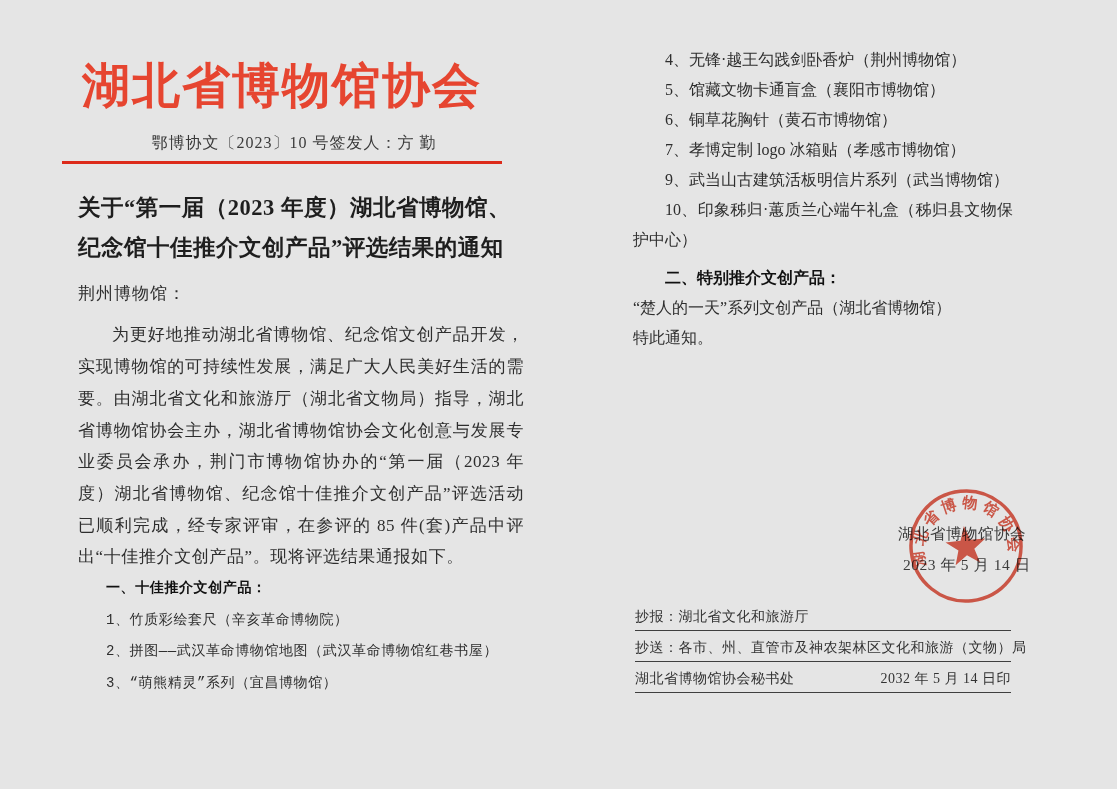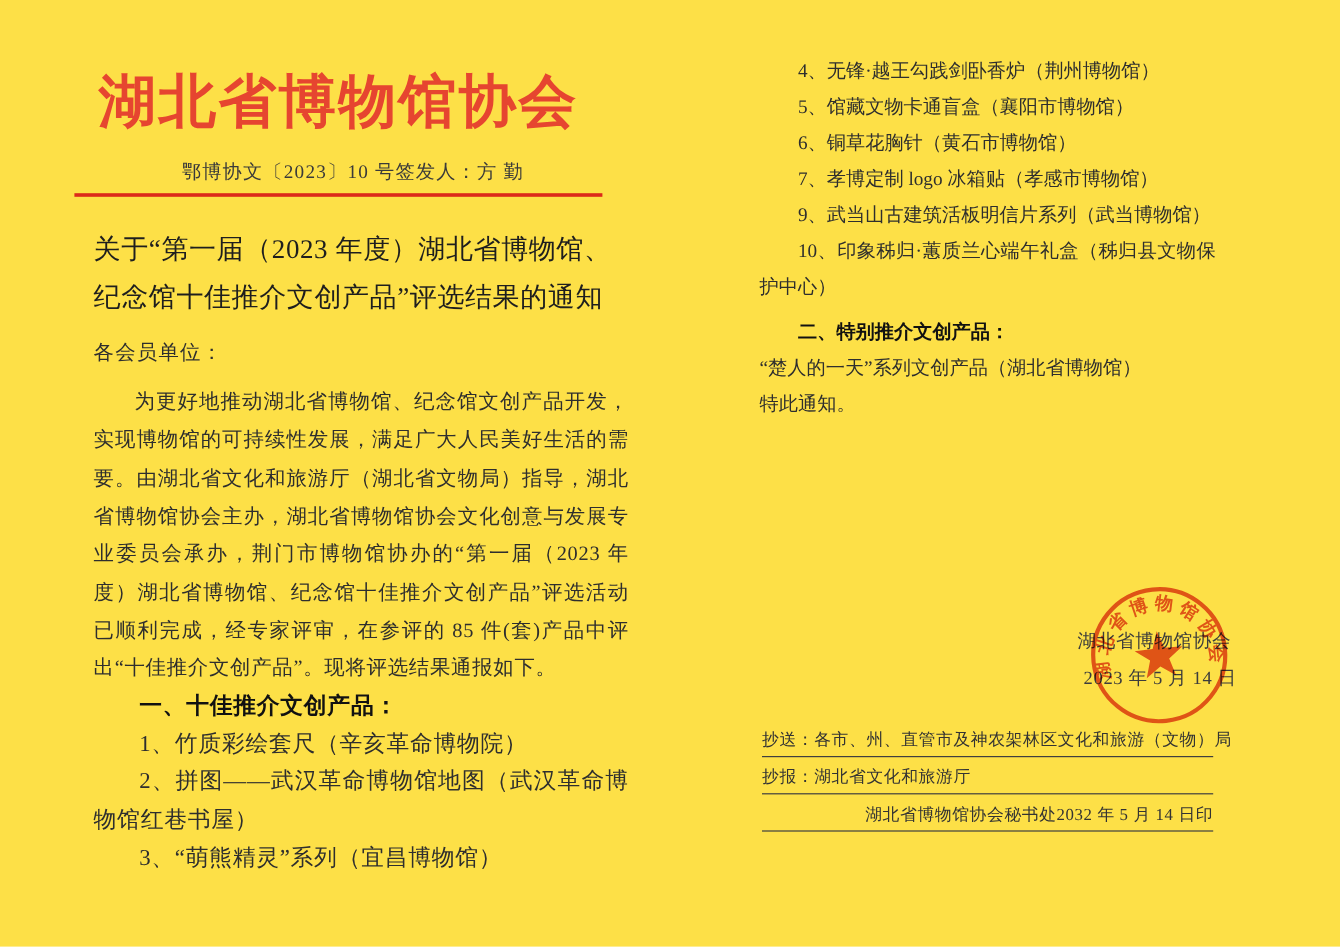--- a/index.html
+++ b/index.html
@@ -1,51 +1,51 @@
 <!DOCTYPE html>
 <html><head>
 <meta charset="utf-8">
 <style>
   html,body{margin:0;padding:0;background:#ffffff;}
   .page{
     position:relative;
     width:1117px;height:789px;
-    background:#fde047;
+    background:#e5e5e5;
     overflow:hidden;
     font-family:"Liberation Serif", serif;
     color:#2e2e2e;
   }
   
   .col-left{position:absolute;left:62px;top:55px;width:440px;}
   .org-title{
     font-size:48px;font-weight:bold;color:#e64530;
     text-align:center;letter-spacing:2px;line-height:1.3;
     margin:0;white-space:nowrap;
   }
   .docnum-row{
     display:flex;justify-content:center;align-items:baseline;
     margin-top:16px;padding:0 2px 0 26px;
     font-size:16px;color:#3a3a3a;letter-spacing:1px;
   }
   .red-rule{height:3px;background:#dc2a1a;margin-top:7px;}
   .doc-title{
     margin:24px 0 0 16px;width:436px;
-    font-size:22.5px;font-weight:normal;color:#1e1e1e;
+    font-size:22.5px;font-weight:bold;color:#1e1e1e;
     line-height:40px;letter-spacing:0.5px;
   }
   .salutation{margin:14px 0 0 16px;font-size:17px;letter-spacing:1px;}
   .body-par{
     margin:14px 0 0 16px;width:446px;
     font-size:17px;line-height:31.7px;letter-spacing:0.6px;
     text-indent:2em;text-align:justify;
   }
   .list-par{
     margin:0 0 0 16px;width:446px;
-    font-size:19px;line-height:31.7px;letter-spacing:0.6px;
-    text-indent:2em;text-align:justify;
+    font-size:14px;line-height:31.7px;letter-spacing:0.6px;
+    text-indent:2em;text-align:justify;font-family:Liberation Mono, monospace;
   }
   .bold-head{font-weight:bold;color:#111;}
   
   .col-right{position:absolute;left:633px;top:41px;width:380px;}
   .r-item{
     margin:0;width:380px;
     font-size:16px;line-height:30px;letter-spacing:0px;
     text-indent:2em;text-align:justify;
   }
   .r-item.first{margin-top:4px;}
@@ -66,39 +66,39 @@
     mix-blend-mode:multiply;opacity:0.88;
   }
   
   .footer{position:absolute;left:635px;top:608px;width:376px;}
   .foot-line{
     font-size:14px;letter-spacing:0.5px;color:#333;
     padding-bottom:4px;margin-bottom:8px;
     border-bottom:1.6px solid #3f3f3f;
     white-space:nowrap;
   }
-  .foot-line.split{display:flex;justify-content:flex-end;}
+  .foot-line.split{display:flex;justify-content:space-between;}
 </style>
 </head>
 <body>
 
 <div class="page">
 
   <div class="col-left">
     <h1 class="org-title">湖北省博物馆协会</h1>
     <div class="docnum-row">
       <span>鄂博协文〔2023〕10 号</span>
       <span>签发人：方 勤</span>
     </div>
     <div class="red-rule"></div>
     <div class="doc-title">
       <div>关于“第一届（2023 年度）湖北省博物馆、</div>
       <div>纪念馆十佳推介文创产品”评选结果的通知</div>
     </div>
-    <p class="salutation">各会员单位：</p>
+    <p class="salutation">荆州博物馆：</p>
     <p class="body-par">为更好地推动湖北省博物馆、纪念馆文创产品开发，实现博物馆的可持续性发展，满足广大人民美好生活的需要。由湖北省文化和旅游厅（湖北省文物局）指导，湖北省博物馆协会主办，湖北省博物馆协会文化创意与发展专业委员会承办，荆门市博物馆协办的“第一届（2023 年度）湖北省博物馆、纪念馆十佳推介文创产品”评选活动已顺利完成，经专家评审，在参评的 85 件(套)产品中评出“十佳推介文创产品”。现将评选结果通报如下。</p>
     <p class="list-par bold-head">一、十佳推介文创产品：</p>
     <p class="list-par">1、竹质彩绘套尺（辛亥革命博物院）</p>
     <p class="list-par">2、拼图——武汉革命博物馆地图（武汉革命博物馆红巷书屋）</p>
     <p class="list-par">3、“萌熊精灵”系列（宜昌博物馆）</p>
   </div>
 
   <div class="col-right">
     <p class="r-item first">4、无锋·越王勾践剑卧香炉（荆州博物馆）</p>
     <p class="r-item">5、馆藏文物卡通盲盒（襄阳市博物馆）</p>
@@ -117,21 +117,21 @@
   <svg class="seal" viewBox="0 0 120 120">
     <circle cx="60" cy="60" r="55" fill="none" stroke="#dd4a36" stroke-width="3.5"></circle>
     <polygon fill="#dd4a36" points="60,40 64.9,54.2 80,54.5 68,63.6 72.3,78 60,69.4 47.7,78 52,63.6 40,54.5 55.1,54.2"></polygon>
     <path id="sealArc" d="M 18.5,76 A 43,43 0 1 1 101.5,76" fill="none"></path>
     <text font-size="15" font-weight="bold" fill="#dd4a36" letter-spacing="4.5" font-family="Liberation Serif, serif">
       <textPath href="#sealArc" startOffset="50%" text-anchor="middle">湖北省博物馆协会</textPath>
     </text>
   </svg>
 
   <div class="footer">
+    <div class="foot-line">抄报：湖北省文化和旅游厅</div>
     <div class="foot-line">抄送：各市、州、直管市及神农架林区文化和旅游（文物）局</div>
-    <div class="foot-line">抄报：湖北省文化和旅游厅</div>
     <div class="foot-line split">
       <span>湖北省博物馆协会秘书处</span>
       <span>2032 年 5 月 14 日印</span>
     </div>
   </div>
 
 </div>
 
 </body></html>

